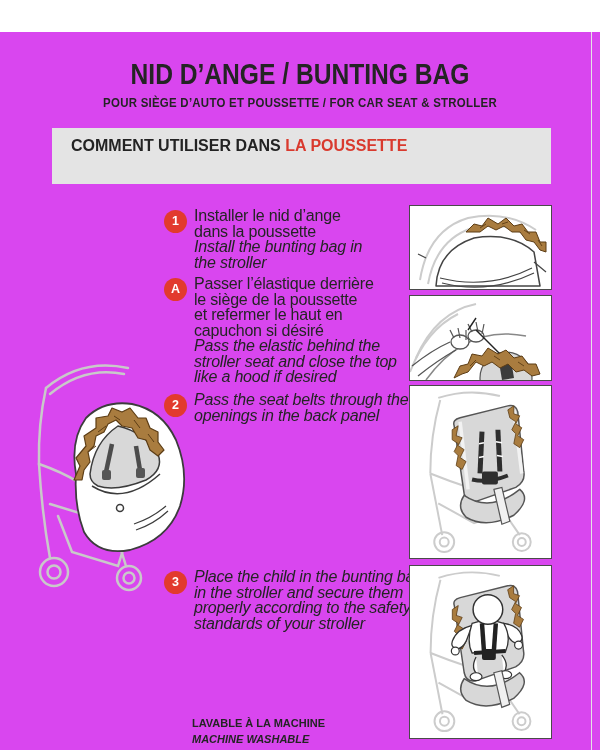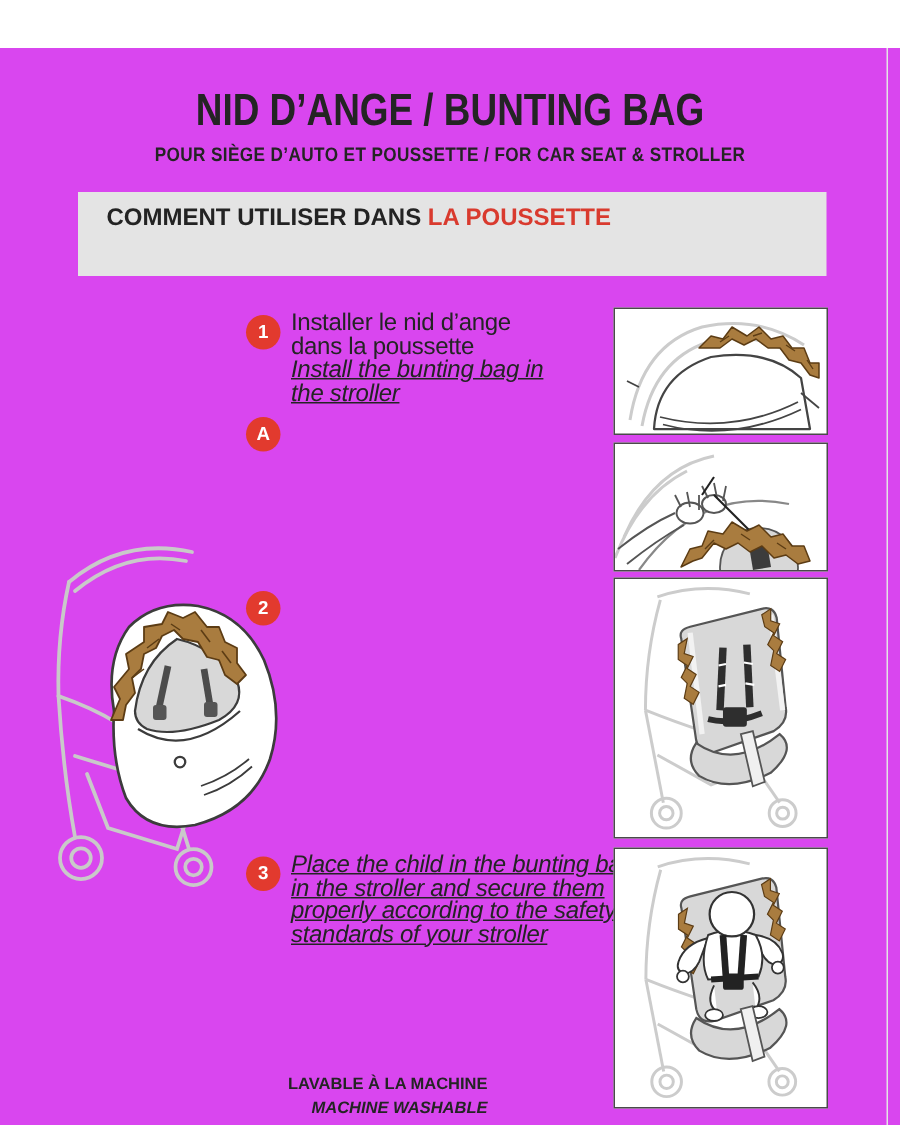--- a/index.html
+++ b/index.html
@@ -39,32 +39,32 @@
   .step-marker {
     position:absolute; left:0; top:2px; width:23px; height:23px; border-radius:50%;
     background:#e23a2e; color:#ffffff; font-size:12.5px; font-weight:bold;
     text-align:center; line-height:23px;
   }
   .step-text {
     position:absolute; left:30px; top:0; width:245px;
     font-size:16px; line-height:15.5px; letter-spacing:-0.2px; color:#242424;
   }
   .step-text .fr, .step-text .en { white-space:pre-line; }
-  .step-text .en { font-style:italic;text-decoration:underline; }
+  .step-text .en { font-style:italic; }
   #step-1 { left:164px; top:176px; }
   #step-a { left:164px; top:244px; }
   #step-2 { left:164px; top:360px; }
   #step-3 { left:164px; top:537px; }
 
   
   .washable {
     position:absolute; left:192px; top:684px;
     font-size:11px; font-weight:bold; line-height:15.5px; color:#242424;
   }
-  .washable .en { font-style:italic;text-align:right; }
+  .washable .en { font-style:italic; }
 
   
   .left-illustration { position:absolute; left:12px; top:322px; width:180px; height:245px; }
   .panel {
     position:absolute; left:409px; width:143px; background:#ffffff;
     border:1px solid #4a4a4a; box-sizing:border-box;
   }
   #panel-1 { top:173px; height:85px; }
   #panel-2 { top:263px; height:86px; }
   #panel-3 { top:353px; height:174px; }
@@ -90,26 +90,35 @@
       <div class="fr">Installer le nid d’ange
 dans la poussette</div>
       <div class="en">Install the bunting bag in
 the stroller</div>
     </div>
   </div>
 
   <div class="step" id="step-a">
     <div class="step-marker">A</div>
     <div class="step-text">
+      <div class="fr">Passer l’élastique derrière
+le siège de la poussette
+et refermer le haut en
+capuchon si désiré</div>
+      <div class="en">Pass the elastic behind the
+stroller seat and close the top
+like a hood if desired</div>
     </div>
   </div>
 
   <div class="step" id="step-2">
     <div class="step-marker">2</div>
     <div class="step-text">
+      <div class="en">Pass the seat belts through the
+openings in the back panel</div>
     </div>
   </div>
 
   <div class="step" id="step-3">
     <div class="step-marker">3</div>
     <div class="step-text">
       <div class="en">Place the child in the bunting bag,
 in the stroller and secure them
 properly according to the safety
 standards of your stroller</div>

